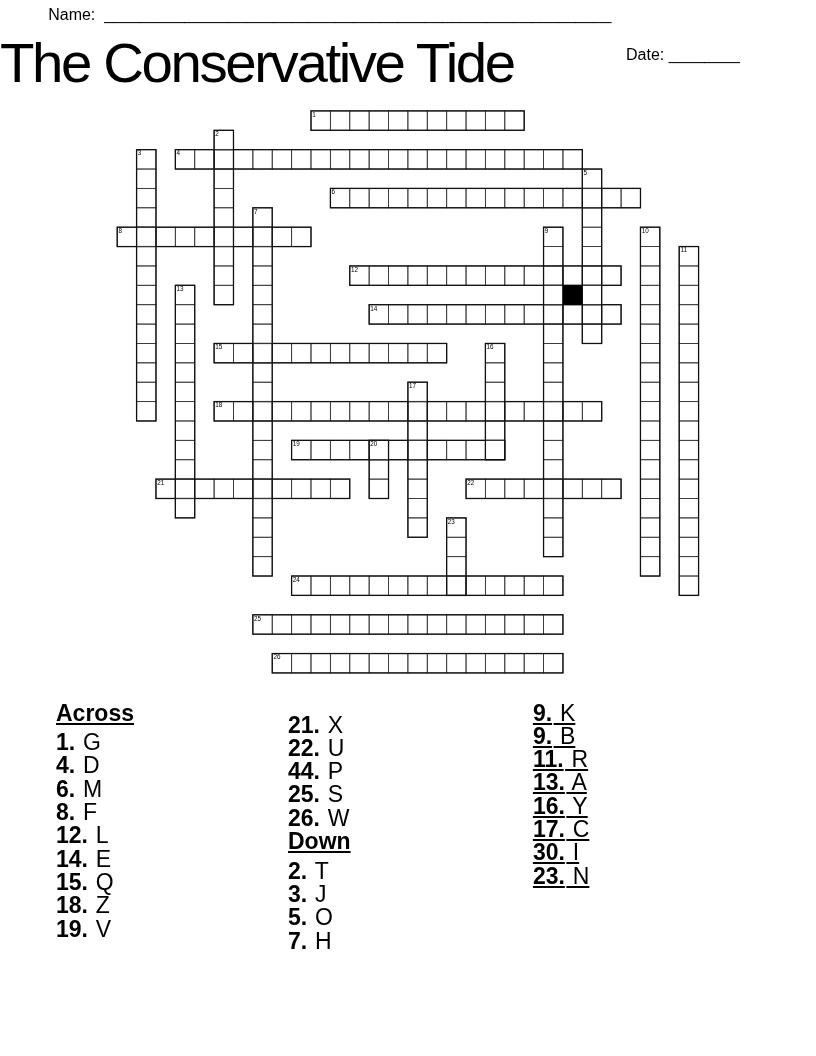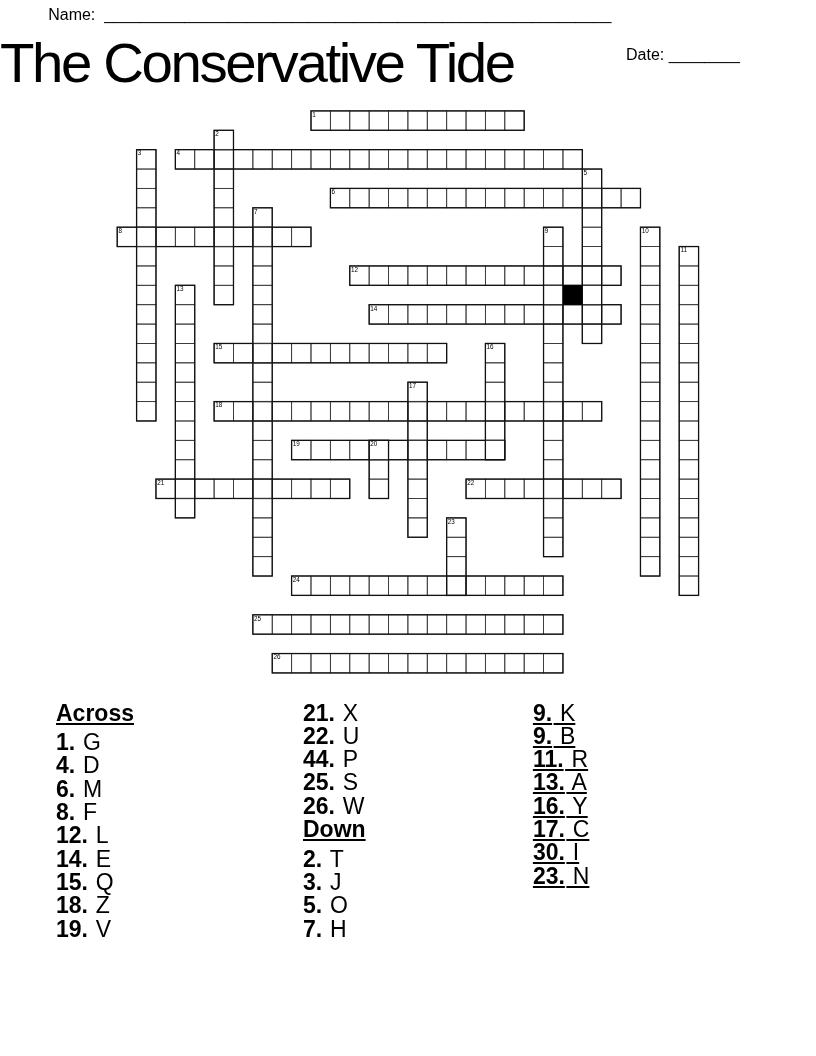--- a/index.html
+++ b/index.html
@@ -498,21 +498,21 @@
 
 <div class="ln"><b>14.</b><span style="display:inline-block;width:1.5px"></span> E</div>
 
 <div class="ln"><b>15.</b><span style="display:inline-block;width:1.5px"></span> Q</div>
 
 <div class="ln"><b>18.</b><span style="display:inline-block;width:1.5px"></span> Z</div>
 
 <div class="ln"><b>19.</b><span style="display:inline-block;width:1.5px"></span> V</div>
 </div>
 
-<div class="col" style="left:303px;">
+<div class="col" style="left:288px;margin-top:12px;">
 
 <div class="ln"><b>21.</b><span style="display:inline-block;width:1.5px"></span> X</div>
 
 <div class="ln"><b>22.</b><span style="display:inline-block;width:1.5px"></span> U</div>
 
 <div class="ln"><b>44.</b><span style="display:inline-block;width:1.5px"></span> P</div>
 
 <div class="ln"><b>25.</b><span style="display:inline-block;width:1.5px"></span> S</div>
 
 <div class="ln"><b>26.</b><span style="display:inline-block;width:1.5px"></span> W</div>

